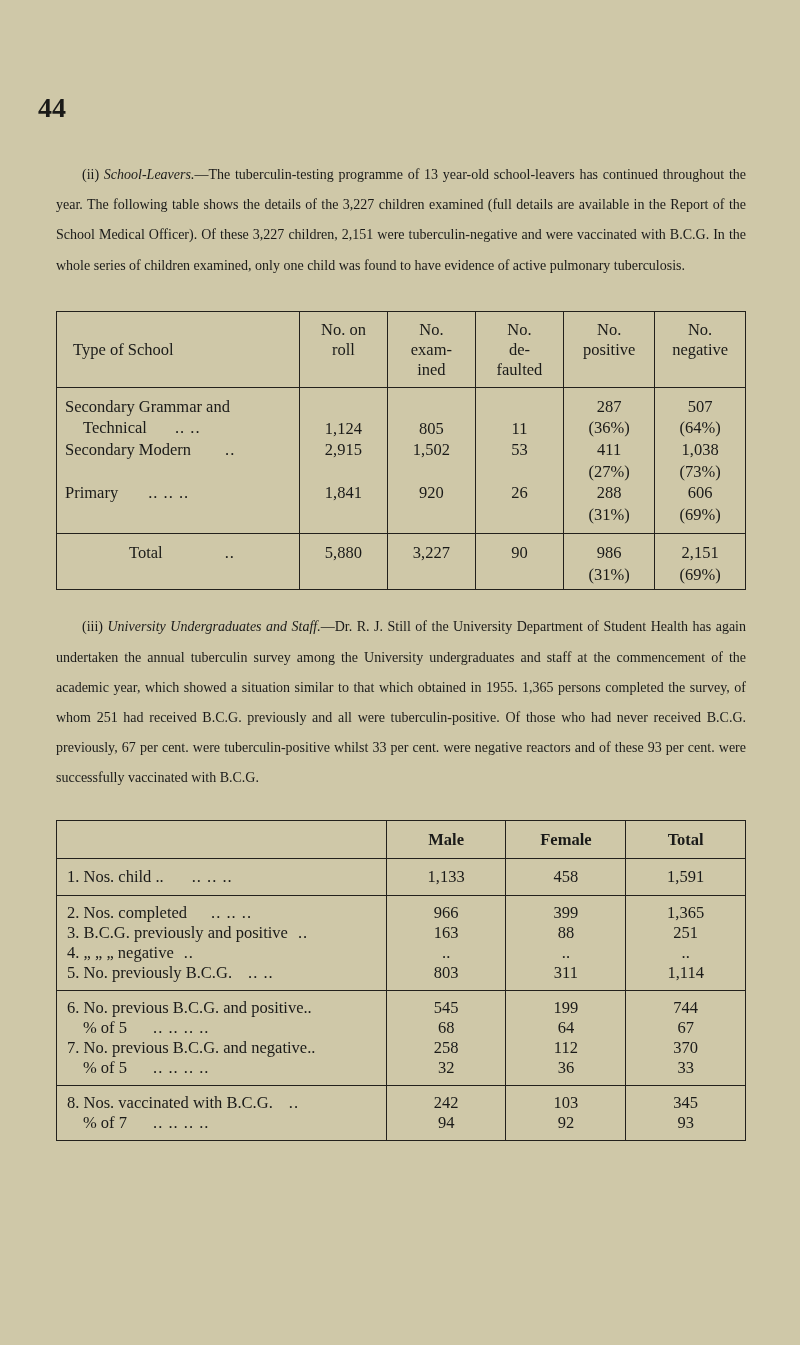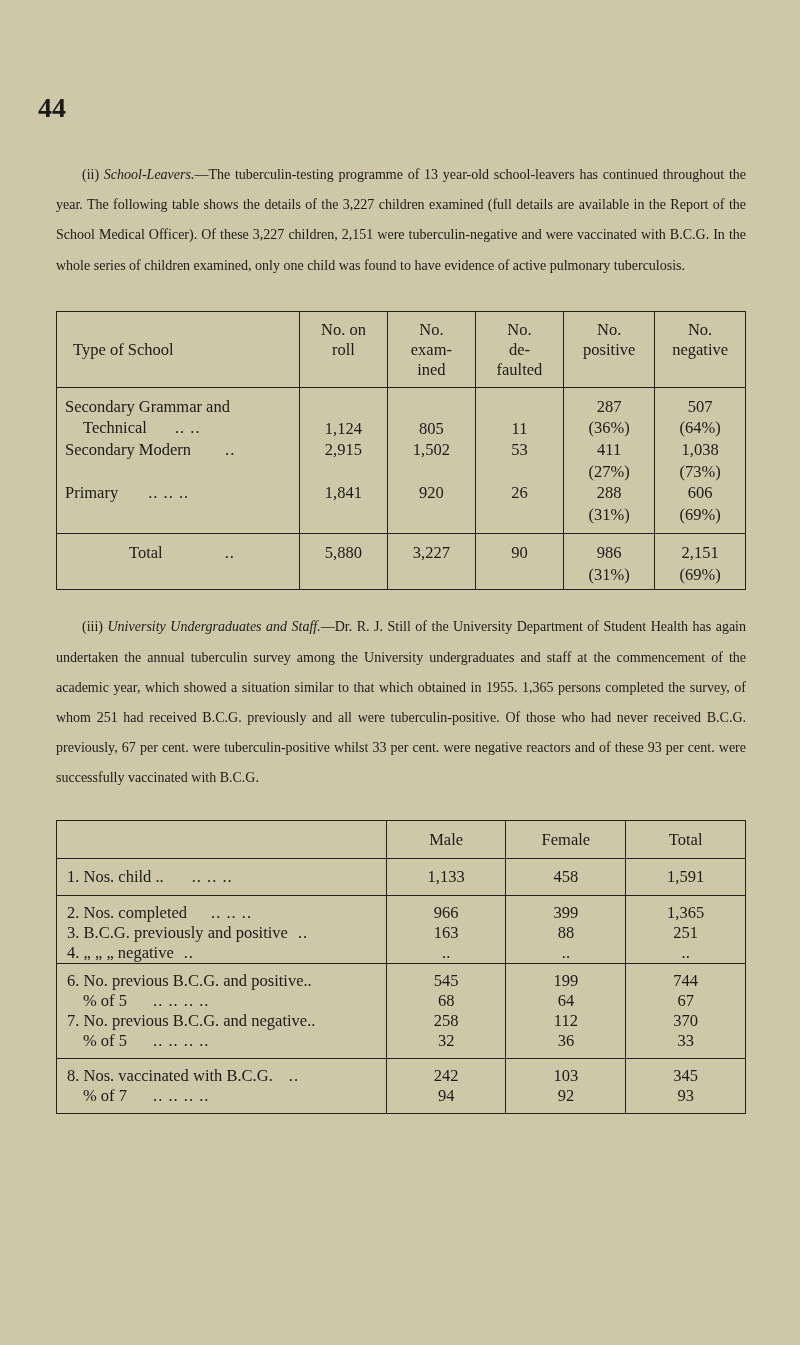--- a/index.html
+++ b/index.html
@@ -113,21 +113,21 @@
     font-family: "Liberation Serif", serif;
   }
   table.t2 td, table.t2 th {
     border-left: 1.3px solid #23211c;
     padding: 0;
     vertical-align: top;
   }
   table.t2 td:first-child, table.t2 th:first-child { border-left: none; }
   .t2 .hd {
     text-align: center;
-    font-weight: normal;
+    font-weight: bold;
     padding: 9px 0 8px 0;
   }
   .t2 .rowline td { border-top: 1.3px solid #23211c; }
   .t2 .lbl {
     text-align: left;
     padding-left: 10px;
     white-space: nowrap;
   }
   .t2 .num { text-align: center; margin-left: 16px; }
   .t2 .grp td { padding-top: 7px; padding-bottom: 7px; line-height: 22px; }
@@ -281,20 +281,26 @@
             <td class="num">163</td>
             <td class="num">88</td>
             <td class="num">251</td>
           </tr>
           <tr>
             <td class="lbl"><span>4.</span> <span>„        „        „   negative</span><span class="dots" style="margin-left:10px;">..</span></td>
             <td class="num">..</td>
             <td class="num">..</td>
             <td class="num">..</td>
           </tr>
+          <tr>
+            <td class="lbl" style="padding-bottom:7px;"><span>5.</span> <span>No. previously B.C.G.</span><span class="dots" style="margin-left:16px;">.. ..</span></td>
+            <td class="num" style="padding-bottom:7px;">803</td>
+            <td class="num" style="padding-bottom:7px;">311</td>
+            <td class="num" style="padding-bottom:7px;">1,114</td>
+          </tr>
         </tbody>
         <tbody>
           <tr class="rowline">
             <td class="lbl" style="padding-top:7px;"><span>6.</span> <span>No. previous B.C.G. and positive..</span></td>
             <td class="num" style="padding-top:7px;">545</td>
             <td class="num" style="padding-top:7px;">199</td>
             <td class="num" style="padding-top:7px;">744</td>
           </tr>
           <tr>
             <td class="lbl" style="padding-left:26px;"><span>% of 5</span><span class="dots" style="margin-left:26px;">.. .. .. ..</span></td>

